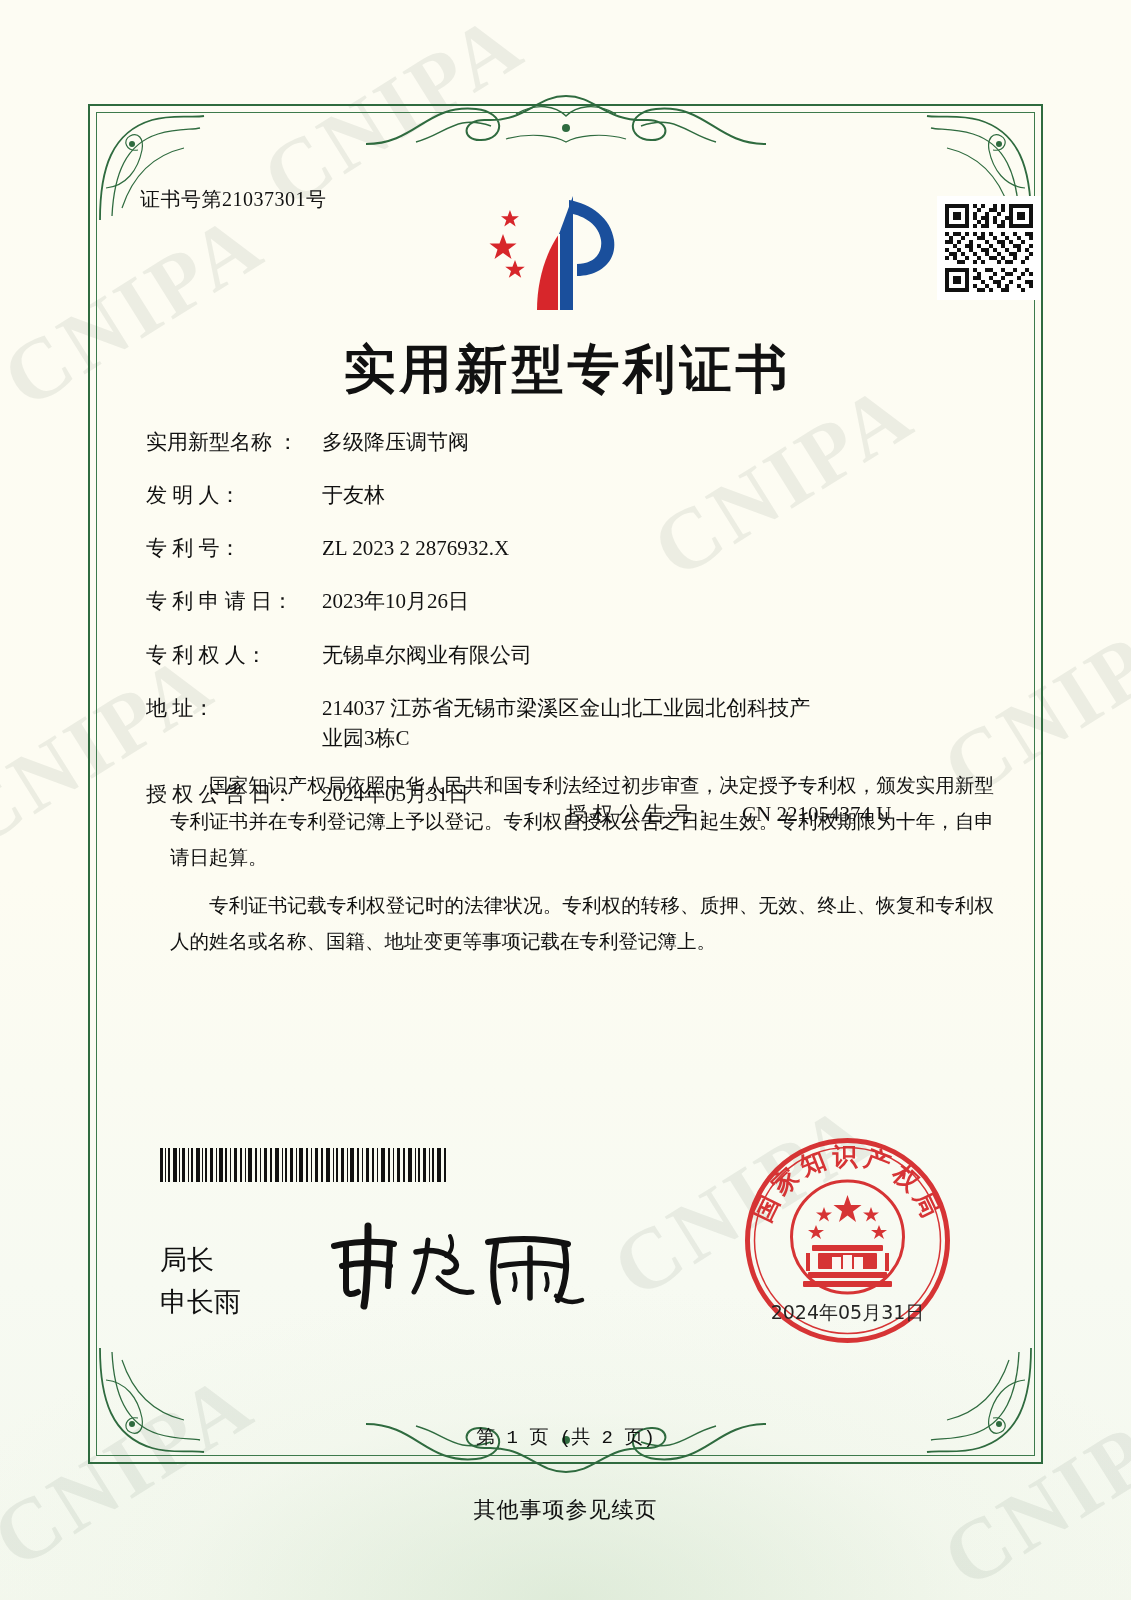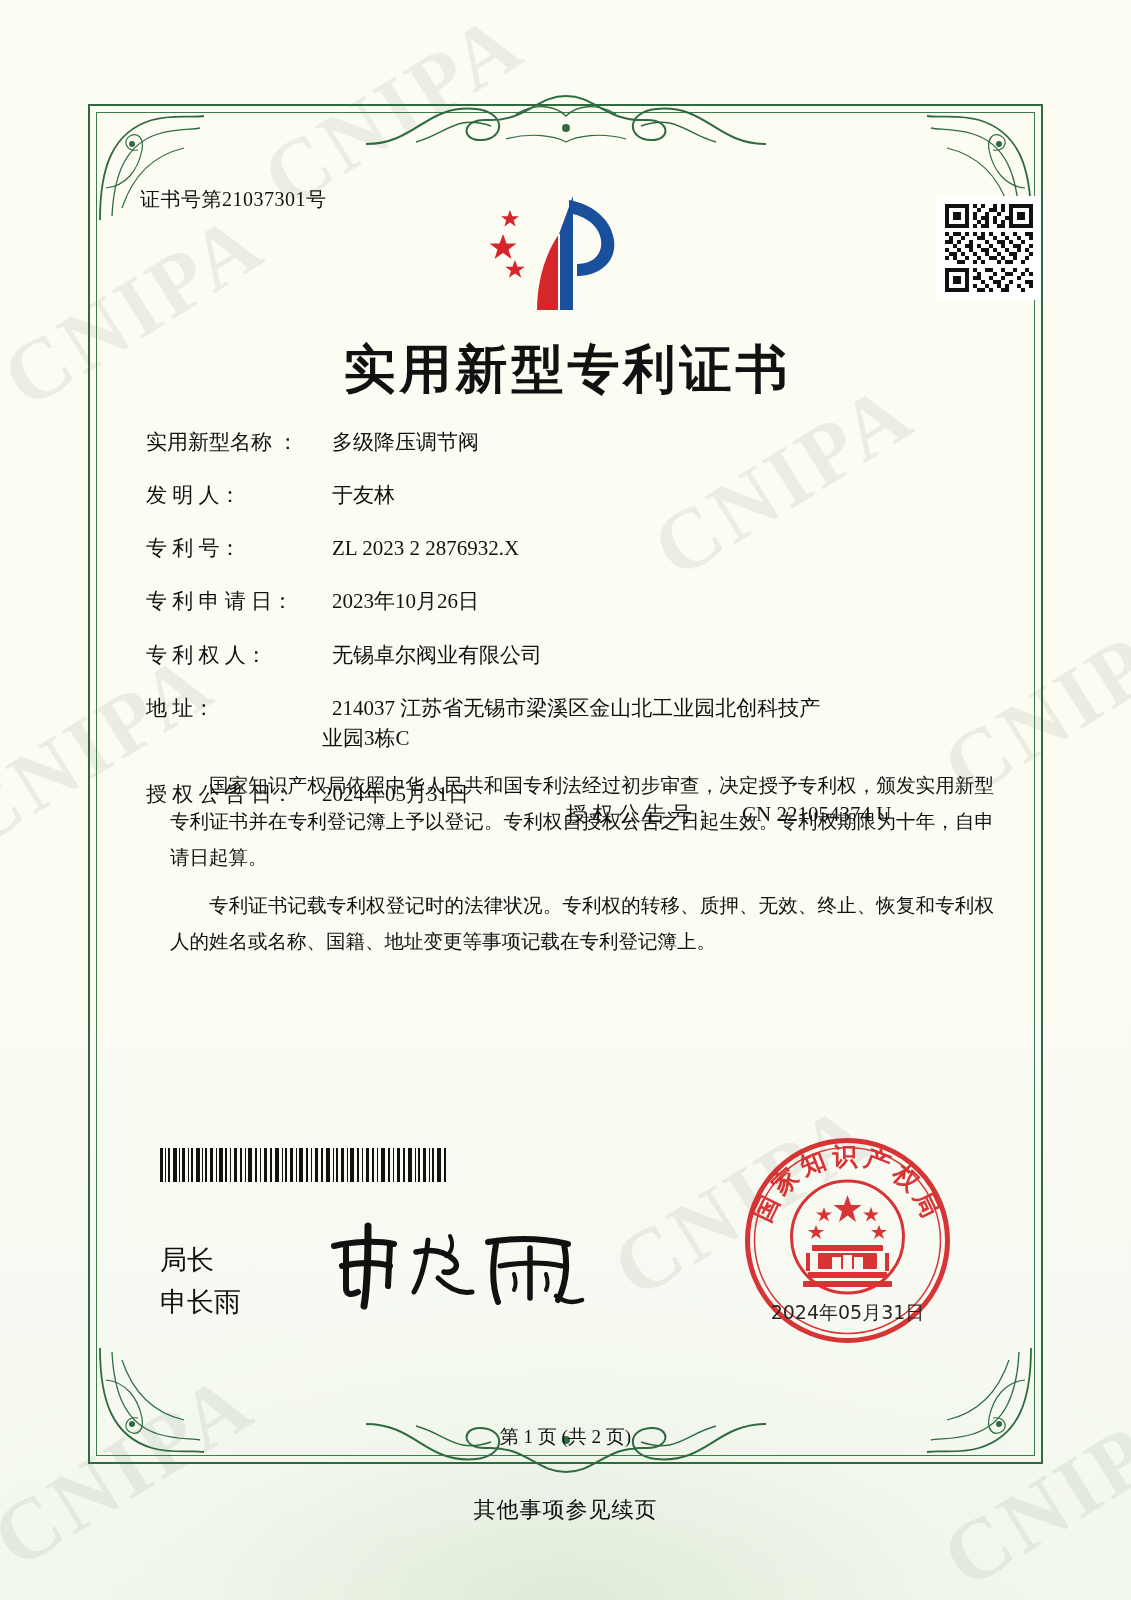--- a/index.html
+++ b/index.html
@@ -138,21 +138,20 @@
     top: 280px;
     width: 849px;
     font-size: 21px;
     line-height: 1.15;
     color: #111;
   }
   .field-row {
     display: flex;
     align-items: baseline;
     margin-bottom: 29px;
-    gap: 10px;
   }
   .field-label {
     width: 176px;
     flex: 0 0 176px;
     letter-spacing: 0px;
     white-space: nowrap;
   }
   .field-value {
     flex: 1 1 auto;
   }
@@ -223,20 +222,21 @@
   }
 
   .page-num {
     position: absolute;
     left: 0;
     top: 1424px;
     width: 1131px;
     text-align: center;
     font-size: 19px;
     color: #111;
+    font-family: Liberation Mono, monospace;
   }
   .footer-note {
     position: absolute;
     left: 0;
     top: 1495px;
     width: 1131px;
     text-align: center;
     font-size: 22px;
     letter-spacing: 1px;
     color: #111;

